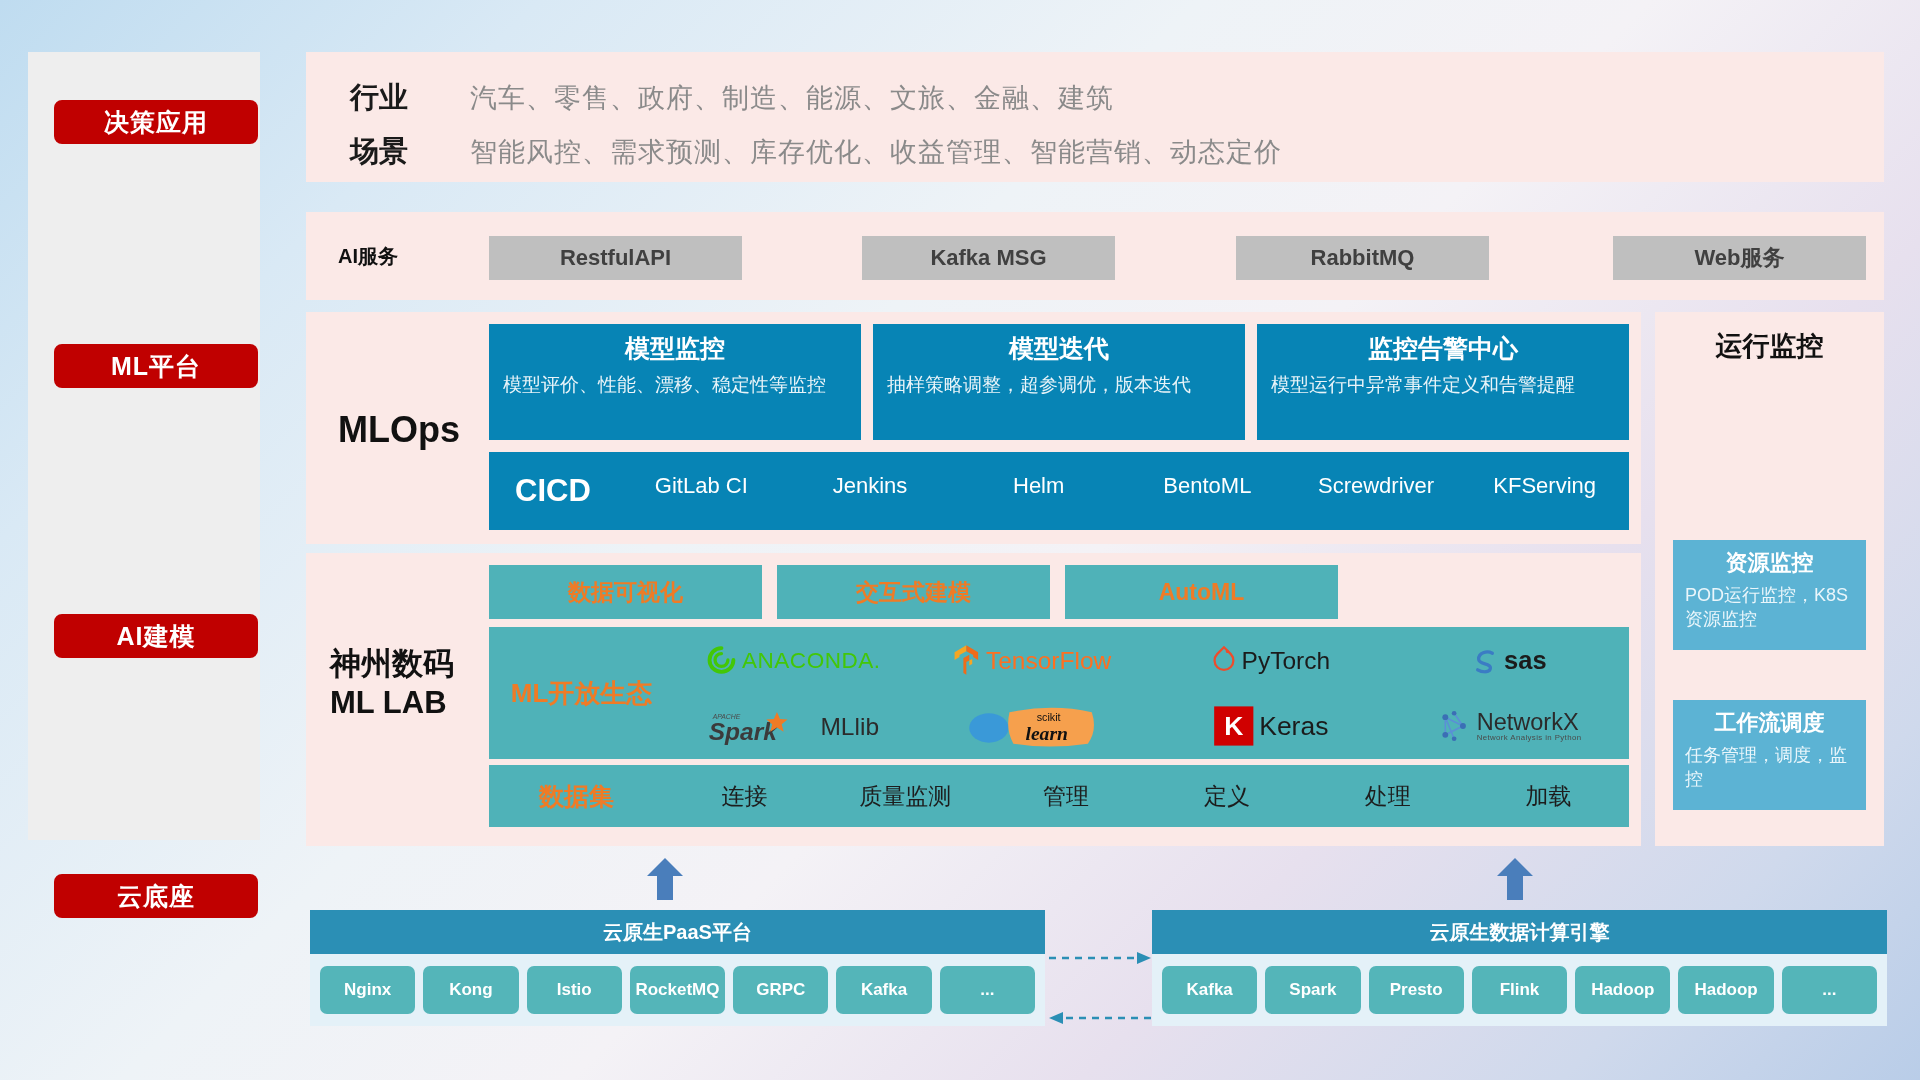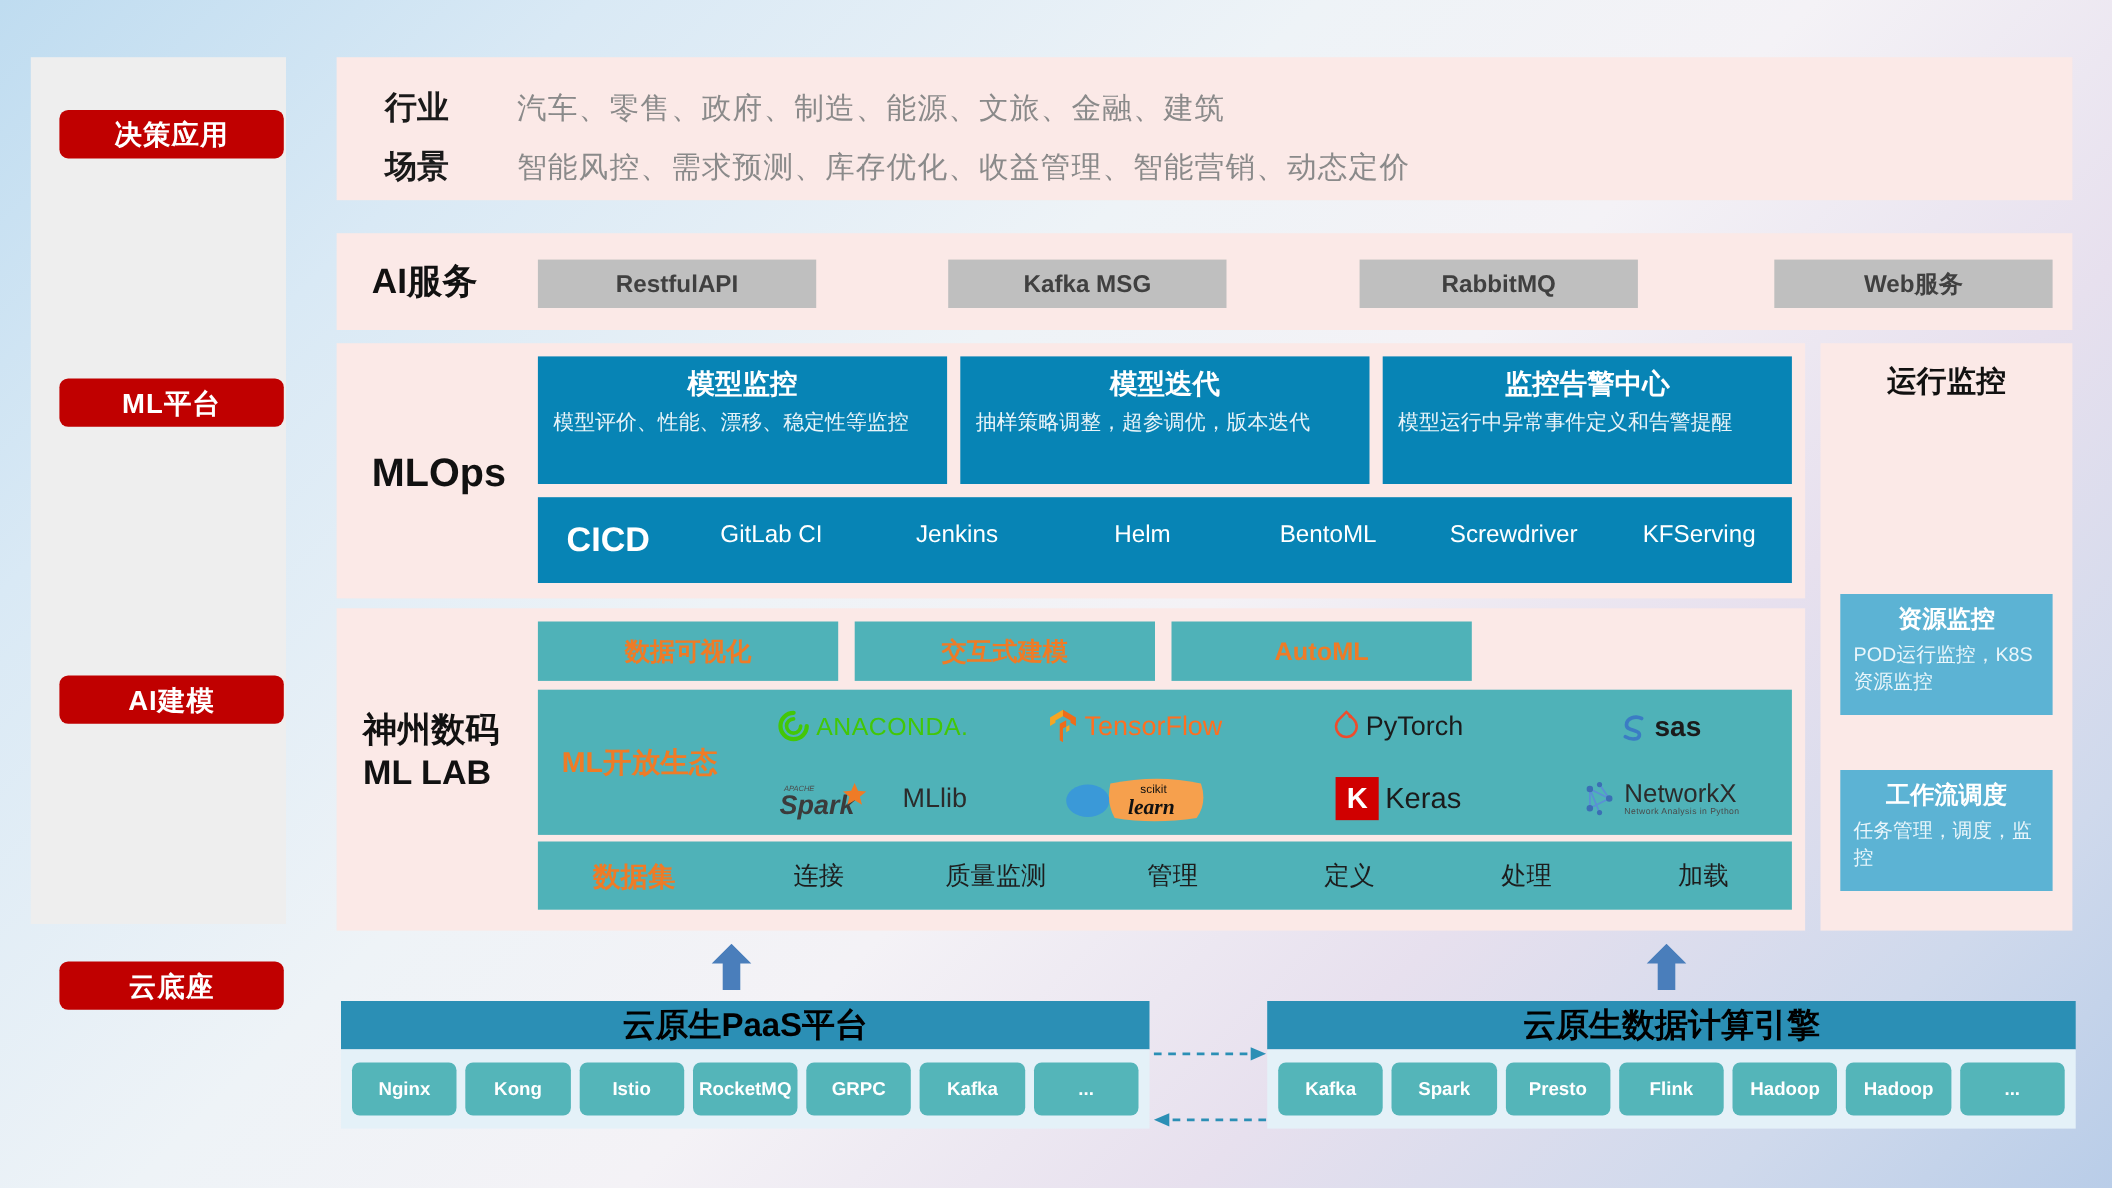--- a/index.html
+++ b/index.html
@@ -31,21 +31,21 @@
   }
 
   
   #band-app{left:306px;top:52px;width:1578px;height:130px;}
   .app-row{position:absolute;display:flex;align-items:center;}
   .app-key{font-size:29px;font-weight:bold;color:#1a1a1a;width:120px;}
   .app-val{font-size:27px;color:#8a8a8a;letter-spacing:1px;}
 
   
   #band-svc{left:306px;top:212px;width:1578px;height:88px;}
-  .svc-label{left:338px;top:212px;height:88px;font-size:32px;}
+  .svc-label{left:338px;top:212px;height:88px;font-size:20px;}
   .svc-chip{
     position:absolute;top:236px;height:44px;background:#bfbfbf;
     display:flex;align-items:center;justify-content:center;
     color:#404040;font-size:22px;font-weight:bold;
   }
 
   
   #band-mlops{left:306px;top:312px;width:1335px;height:232px;}
   .mlops-label{left:338px;top:380px;height:100px;font-size:36px;}
   .ops-card{
@@ -95,23 +95,23 @@
     display:flex;align-items:center;justify-content:center;font-size:27px;font-weight:bold;color:#111;}
   .mon-card{
     position:absolute;left:1673px;width:193px;background:#5cb3d4;color:#fff;
     padding:8px 12px;box-sizing:border-box;
   }
   .mon-card .mt{font-size:22px;font-weight:bold;text-align:center;margin-bottom:6px;}
   .mon-card .md{font-size:18px;line-height:1.32;color:#eaf6fb;}
 
   
   .cloud-hdr{
-    position:absolute;height:44px;background:#2b8fb5;color:#000000;
+    position:absolute;height:44px;background:#2b8fb5;color:#ffffff;
     display:flex;align-items:center;justify-content:center;
-    font-size:30px;font-weight:bold;
+    font-size:20px;font-weight:bold;
   }
   .cloud-tray{position:absolute;background:#e4f1f8;display:flex;align-items:center;gap:8px;padding:0 10px;box-sizing:border-box;}
   .cloud-chip{
     flex:1;height:48px;background:#54b5b9;border-radius:7px;color:#fff;
     display:flex;align-items:center;justify-content:center;text-align:center;
     font-size:17px;font-weight:bold;line-height:1.1;padding:0 3px;box-sizing:border-box;
   }
   .up-arrow{position:absolute;width:40px;height:42px;}
 </style>
 </head>

